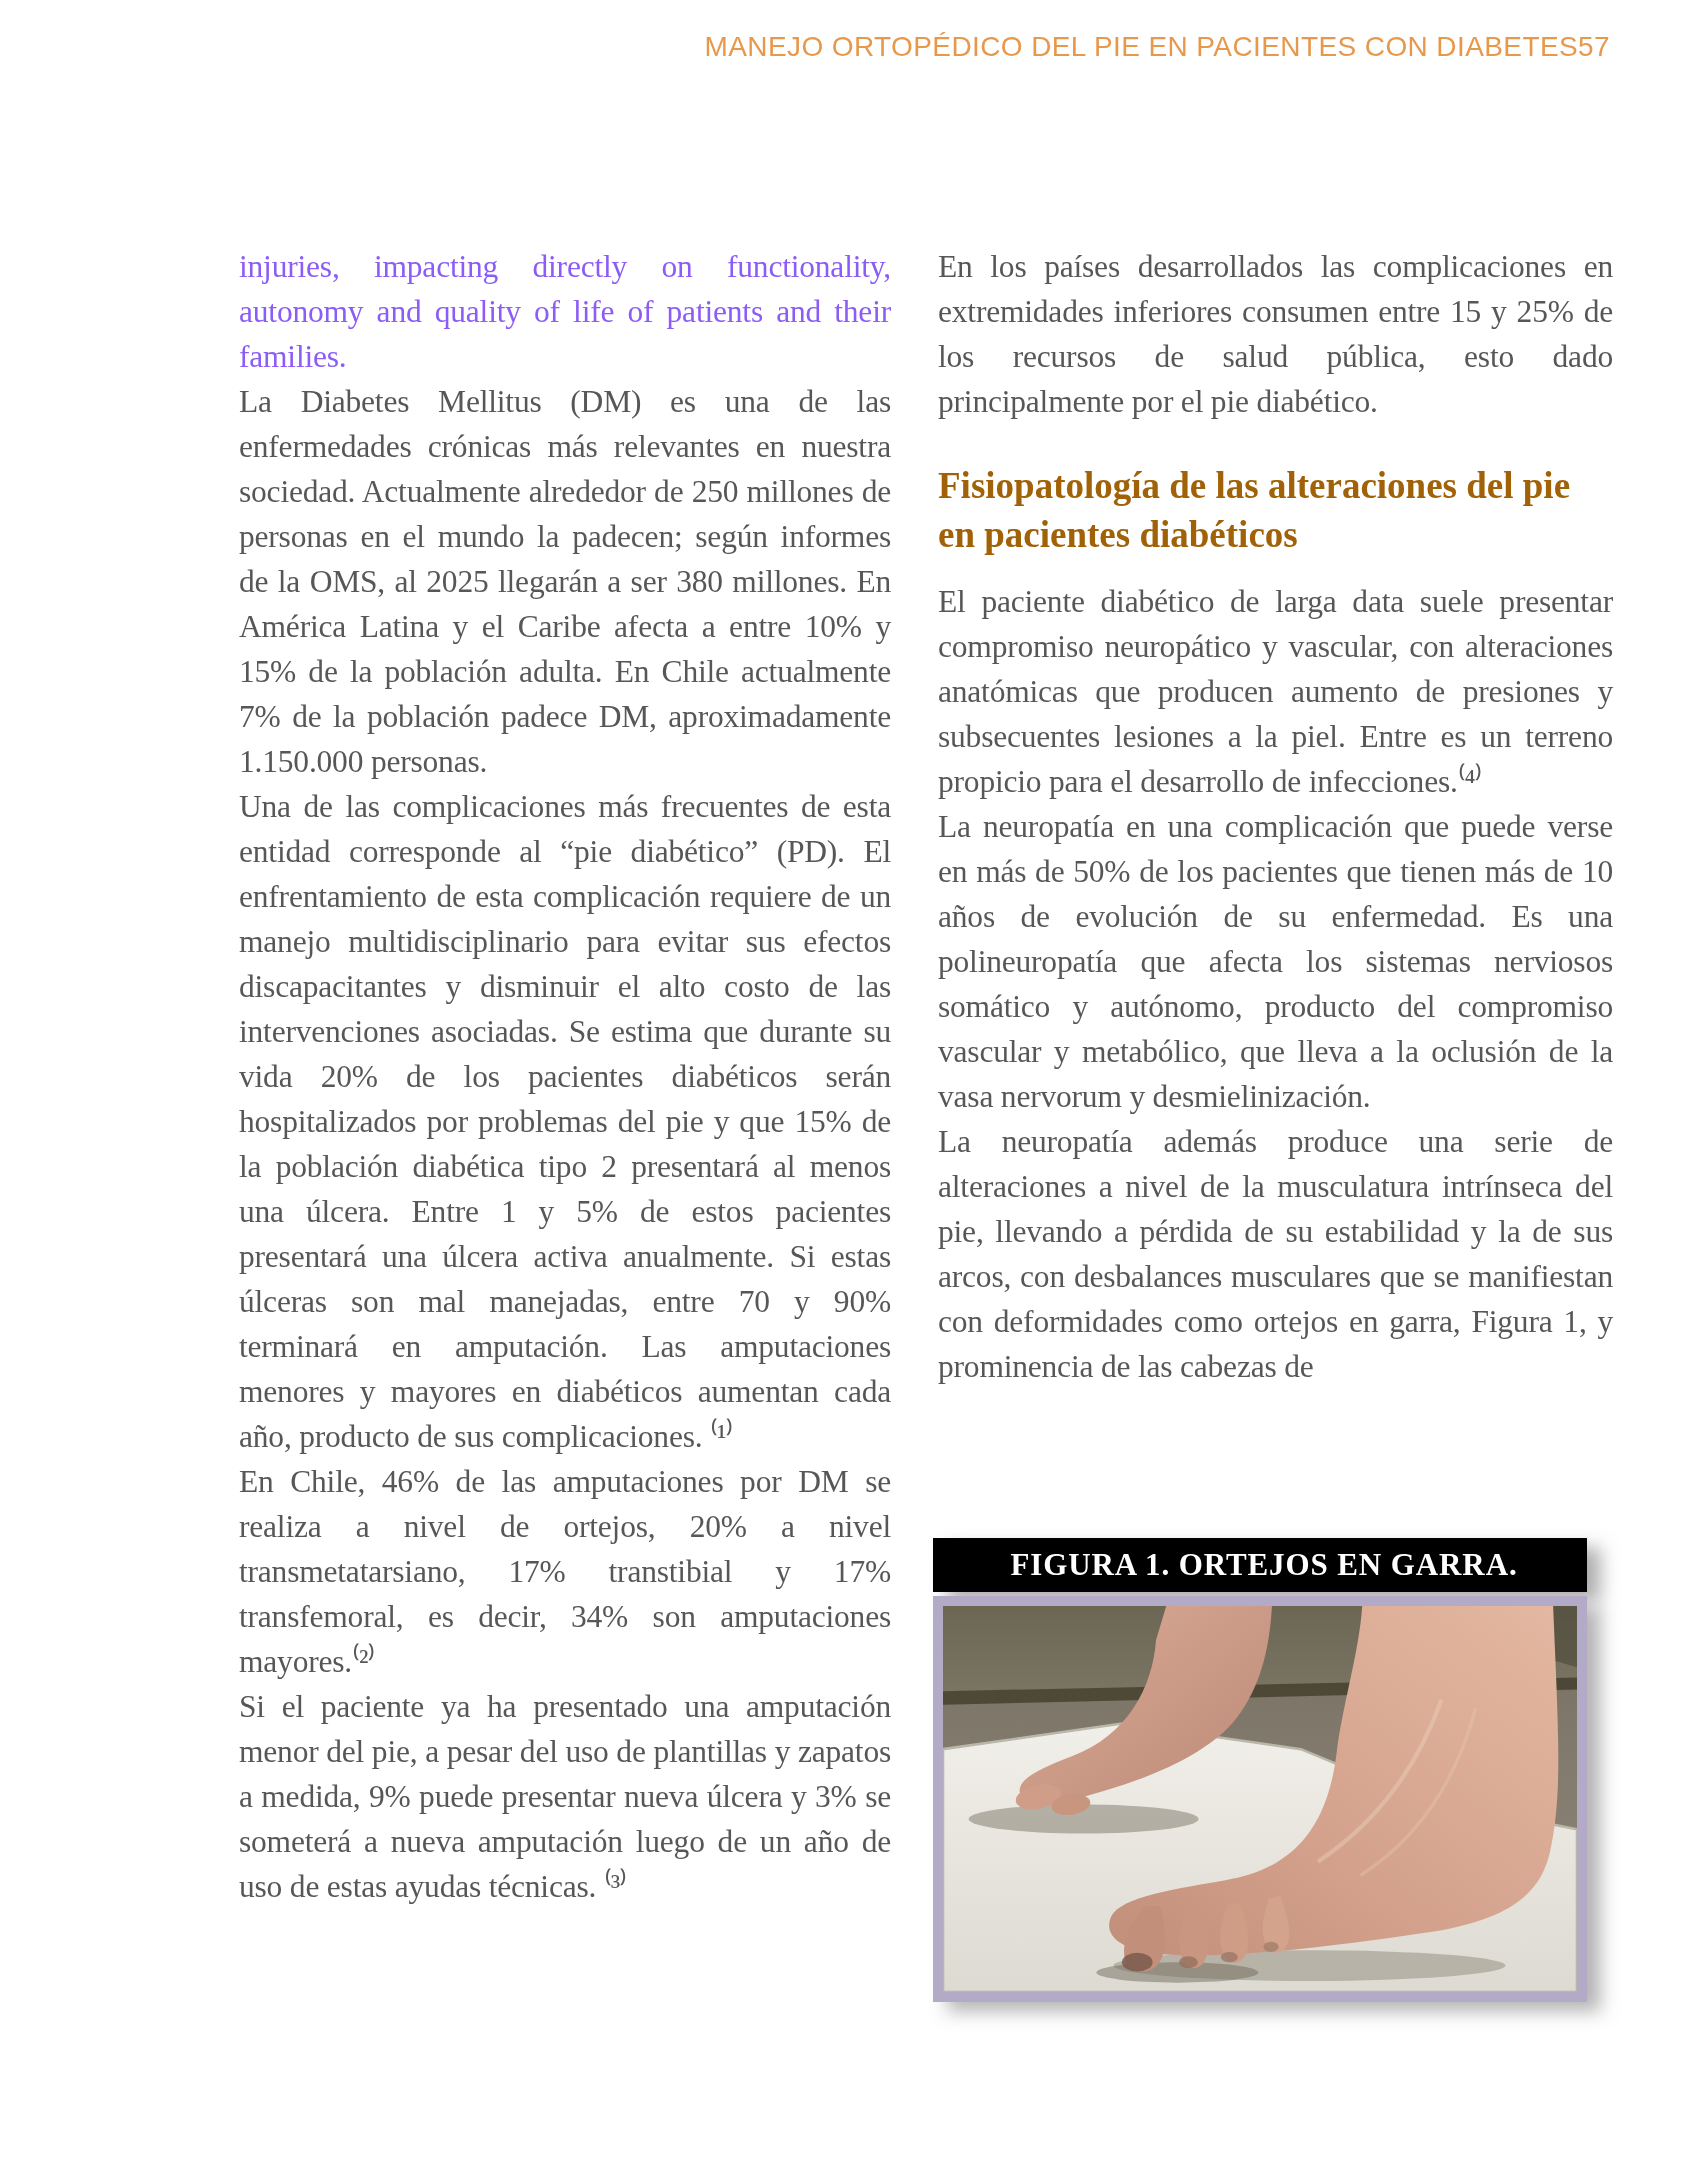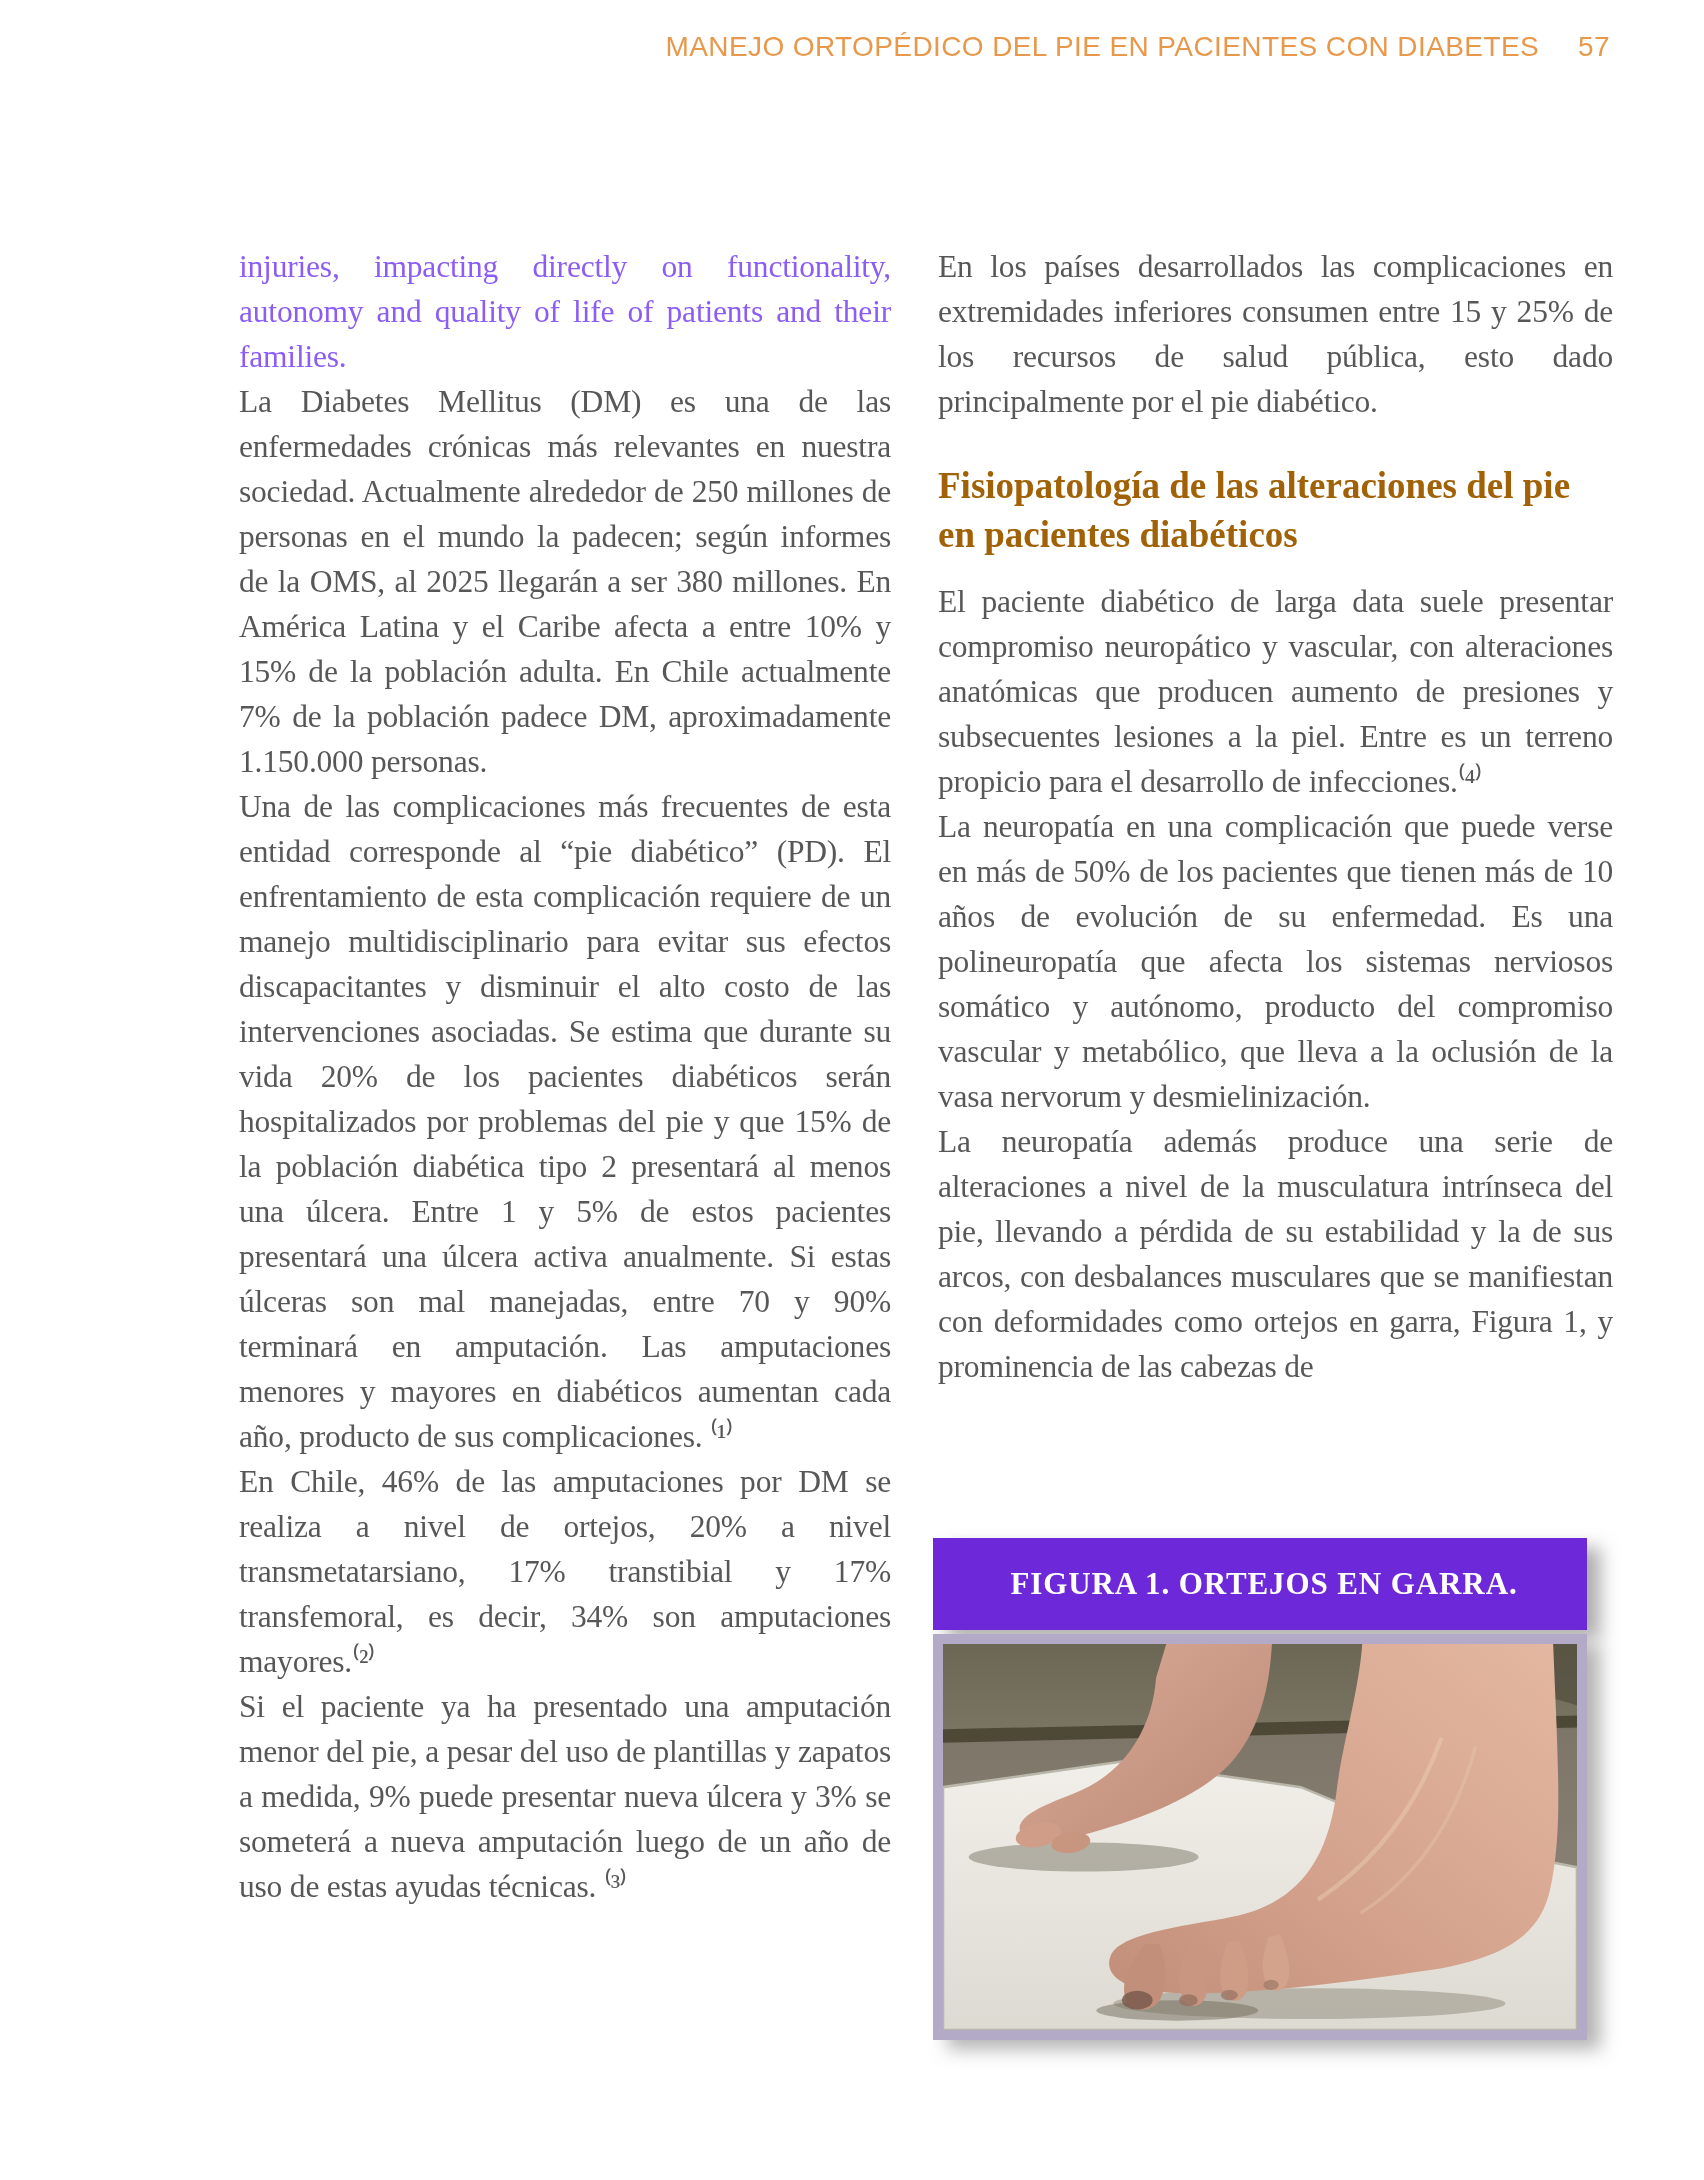--- a/index.html
+++ b/index.html
@@ -4,21 +4,21 @@
 <style>
   html,body{margin:0;padding:0;}
   body{background:#e9e9e9;}
   .page{
     position:relative; width:1704px; height:2181px;
     background:#ffffff; overflow:hidden;
     font-family:"Liberation Serif", serif;
   }
   .running-head{
     position:absolute; top:31px; right:94px;
-    display:flex; align-items:baseline; gap:39px;
+    display:flex; align-items:baseline; 
     color:#e8984b;
     font-family:"Liberation Sans", sans-serif;
     font-size:28px; letter-spacing:0.4px; white-space:nowrap;
     transform-origin:right top;
   }
   .col{
     position:absolute; top:244px; text-align:justify;
     color:#575757;
   }
   .col-left{ left:239px; width:652px; }
@@ -35,21 +35,21 @@
   }
   .sub-heading{
     margin:37px 0 20.4px 0;
     font-size:37px; line-height:49px; font-weight:bold;
     color:#a16207; text-align:left;
   }
   .figure1{
     position:absolute; left:933px; top:1538px; width:654px; margin:0;
   }
   .fig-caption{
-    height:92px; background:#6d28d9;
+    height:54px; background:#000000;
     display:flex; align-items:center; justify-content:center;
     color:#ffffff; font-weight:bold; font-size:31px; letter-spacing:0.9px;
     box-shadow:13.6px 8.5px 17px rgba(105,105,105,0.55);
     padding-left:8px;
   }
   .photo-frame{
     margin-top:4.3px;
     border:10.2px solid #b2aac7;
     height:386px; background:#8a8376;
     box-shadow:13.6px 10.2px 17px rgba(105,105,105,0.5);

